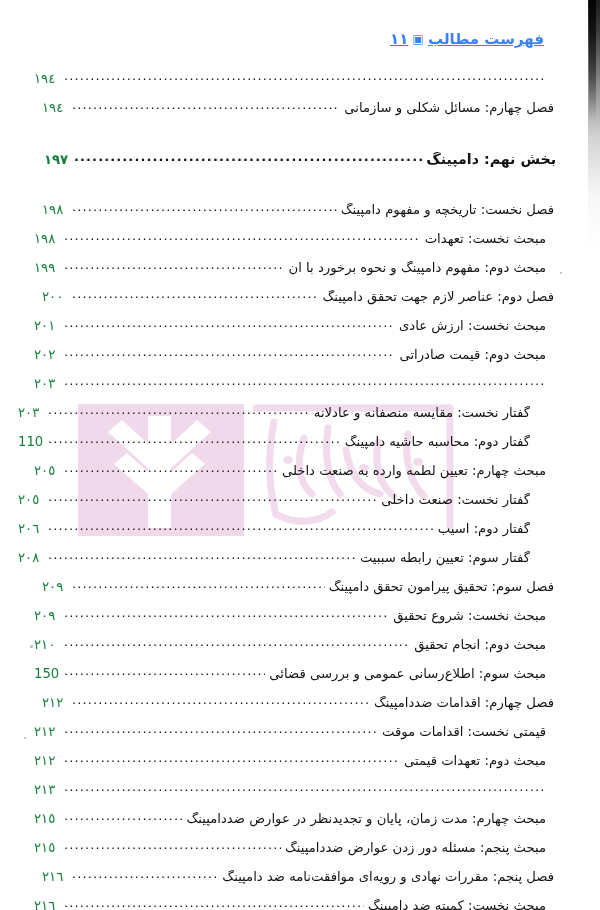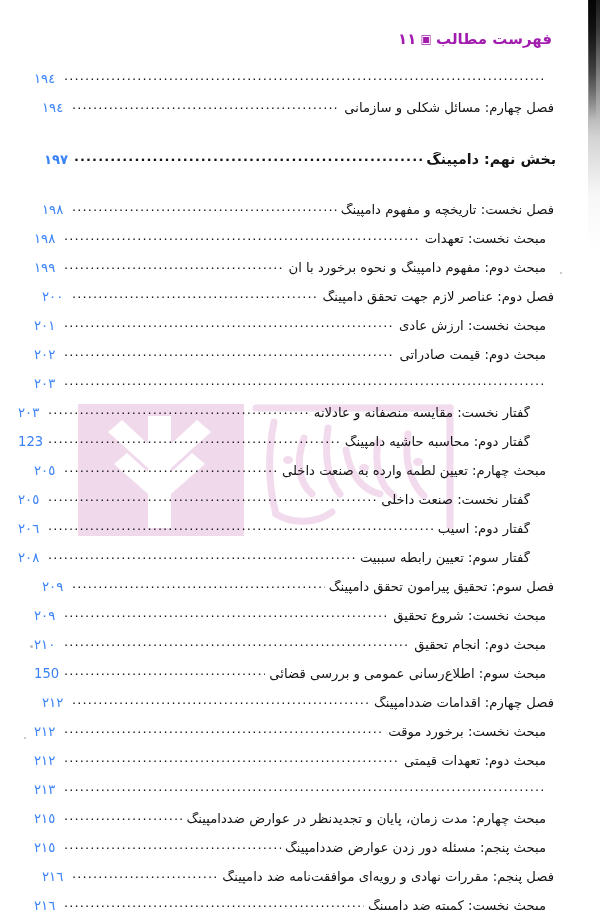--- a/index.html
+++ b/index.html
@@ -62,27 +62,28 @@
     height: 170px;
     pointer-events: none;
     z-index: 0;
   }
   .wm-svg { width: 100%; height: 100%; display: block; }
 
   
   .page-header {
     position: absolute;
     top: 30px;
-    right: 48px;
+    right: 56px;
     font-weight: bold;
     font-size: 15px;
-    color: #a21caf;
+    color: #3b82f6;
     letter-spacing: 0.3px;
     white-space: nowrap;
     z-index: 2;
+    text-decoration: underline;
   }
   .header-mark {
     display: inline-block;
     font-size: 12px;
     margin: 0 4px;
     vertical-align: 1px;
   }
 
   
   .toc {
@@ -117,21 +118,21 @@
     letter-spacing: 1.1px;
     color: #141414;
     direction: ltr;
     text-align: right;
     white-space: nowrap;
   }
   .toc-row .pageno {
     flex: 0 0 auto;
     padding-right: 2px;
     font-size: 13.2px;
-    color: #3b82f6;
+    color: #15803d;
     min-width: 28px;
     text-align: left;
     direction: ltr;
   }
 
   
   .lvl-part   { margin-right: 0px;  font-weight: bold; font-size: 14.2px; }
   .lvl-chap   { margin-right: 2px;  }
   .lvl-sec    { margin-right: 10px; }
   .lvl-sub    { margin-right: 26px; }
@@ -235,21 +236,21 @@
         <span class="pageno">۲۰۳</span>
       </div>
       <div class="toc-row lvl-sub">
         <span class="title">گفتار نخست: مقایسه منصفانه و عادلانه</span>
         <span class="leader">................................................................................................................</span>
         <span class="pageno">۲۰۳</span>
       </div>
       <div class="toc-row lvl-sub">
         <span class="title">گفتار دوم: محاسبه حاشیه دامپینگ</span>
         <span class="leader">................................................................................................................</span>
-        <span class="pageno">123</span>
+        <span class="pageno">110</span>
       </div>
       <div class="toc-row lvl-sec">
         <span class="title">مبحث چهارم: تعیین لطمه وارده به صنعت داخلی</span>
         <span class="leader">................................................................................................................</span>
         <span class="pageno">۲۰٥</span>
       </div>
       <div class="toc-row lvl-sub">
         <span class="title">گفتار نخست: صنعت داخلی</span>
         <span class="leader">................................................................................................................</span>
         <span class="pageno">۲۰٥</span>
@@ -283,21 +284,21 @@
         <span class="title">مبحث سوم: اطلاع‌رسانی عمومی و بررسی قضائی</span>
         <span class="leader">................................................................................................................</span>
         <span class="pageno">150</span>
       </div>
       <div class="toc-row lvl-chap">
         <span class="title">فصل چهارم: اقدامات ضددامپینگ</span>
         <span class="leader">................................................................................................................</span>
         <span class="pageno">۲۱۲</span>
       </div>
       <div class="toc-row lvl-sec">
-        <span class="title">مبحث نخست: برخورد موقت</span>
+        <span class="title">قیمتی نخست: اقدامات موقت</span>
         <span class="leader">................................................................................................................</span>
         <span class="pageno">۲۱۲</span>
       </div>
       <div class="toc-row lvl-sec">
         <span class="title">مبحث دوم: تعهدات قیمتی</span>
         <span class="leader">................................................................................................................</span>
         <span class="pageno">۲۱۲</span>
       </div>
       <div class="toc-row lvl-sec">
         <span class="leader">................................................................................................................</span>

